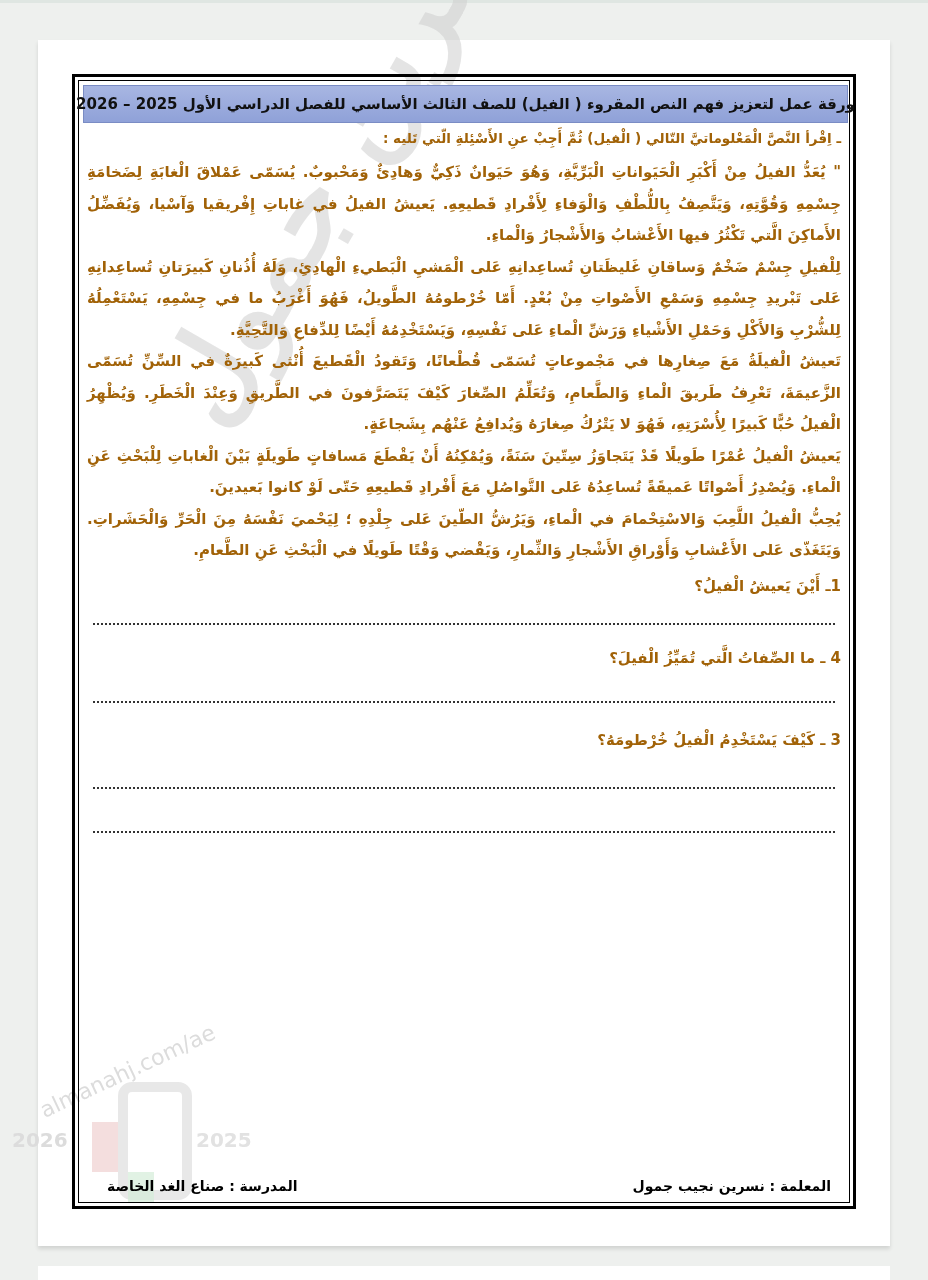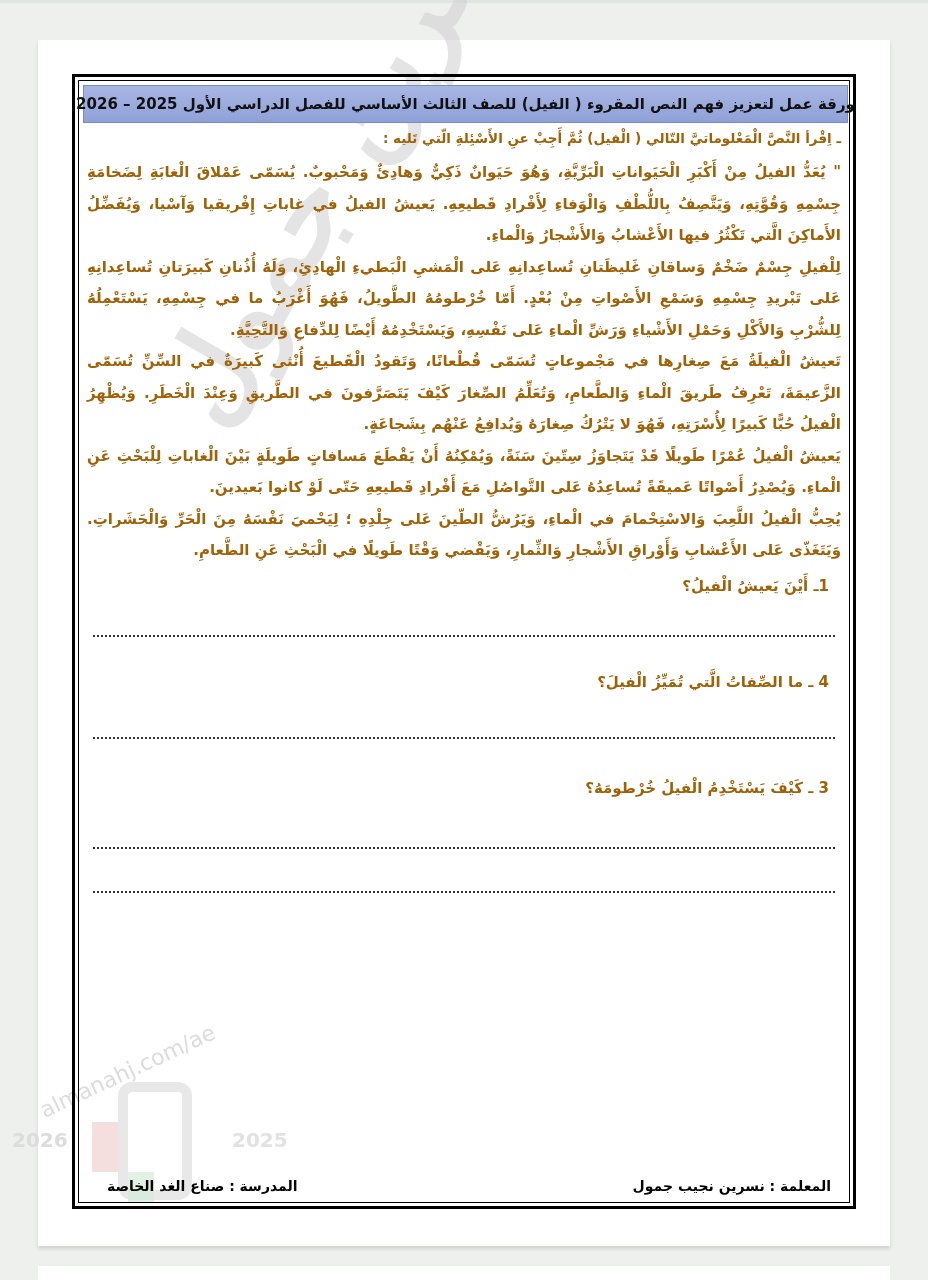--- a/index.html
+++ b/index.html
@@ -91,21 +91,21 @@
     .para {
       font-size: 15px;
       line-height: 31.5px;
       margin: 0;
       text-align: justify;
       text-align-last: right;
     }
     .question {
       font-size: 15px;
       line-height: 30px;
-      margin: 12px;
+      margin: 0;
     }
     .q1 { margin-top: 4px; }
     .dots {
       border-bottom: 2px dotted #333;
       height: 2px;
       margin: 0 6px 0 6px;
     }
     .footer {
       position: absolute;
       left: 32px;
@@ -185,21 +185,20 @@
       color: #dcdcdc;
     }
     .wm-year-right {
       position: absolute;
       left: 196px;
       top: 1128px;
       font-family: "DejaVu Sans", sans-serif;
       font-weight: bold;
       font-size: 20px;
       color: #e2e2e2;
-      margin-left: 36px;
     }
   </style>
 </head>
 <body>
 
 <div class="top-strip"></div>
 
 <div class="sheet"></div>
 <div class="bottom-strip"></div>
 

